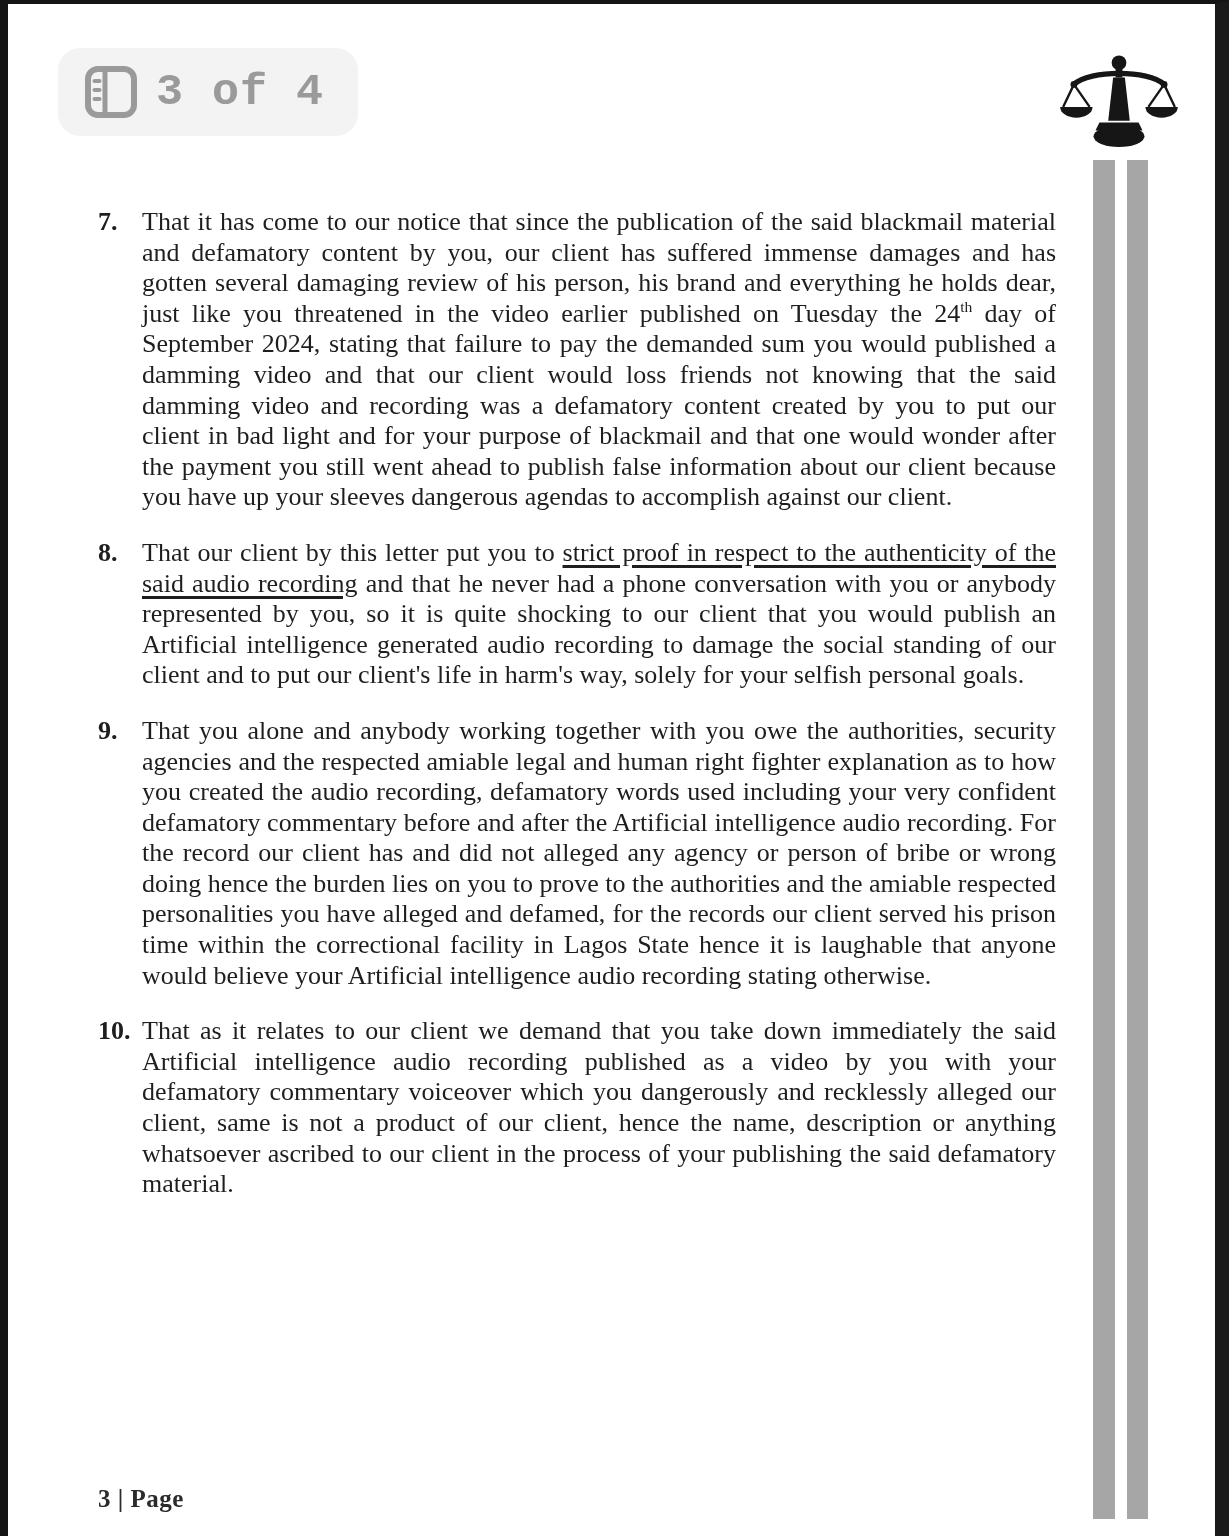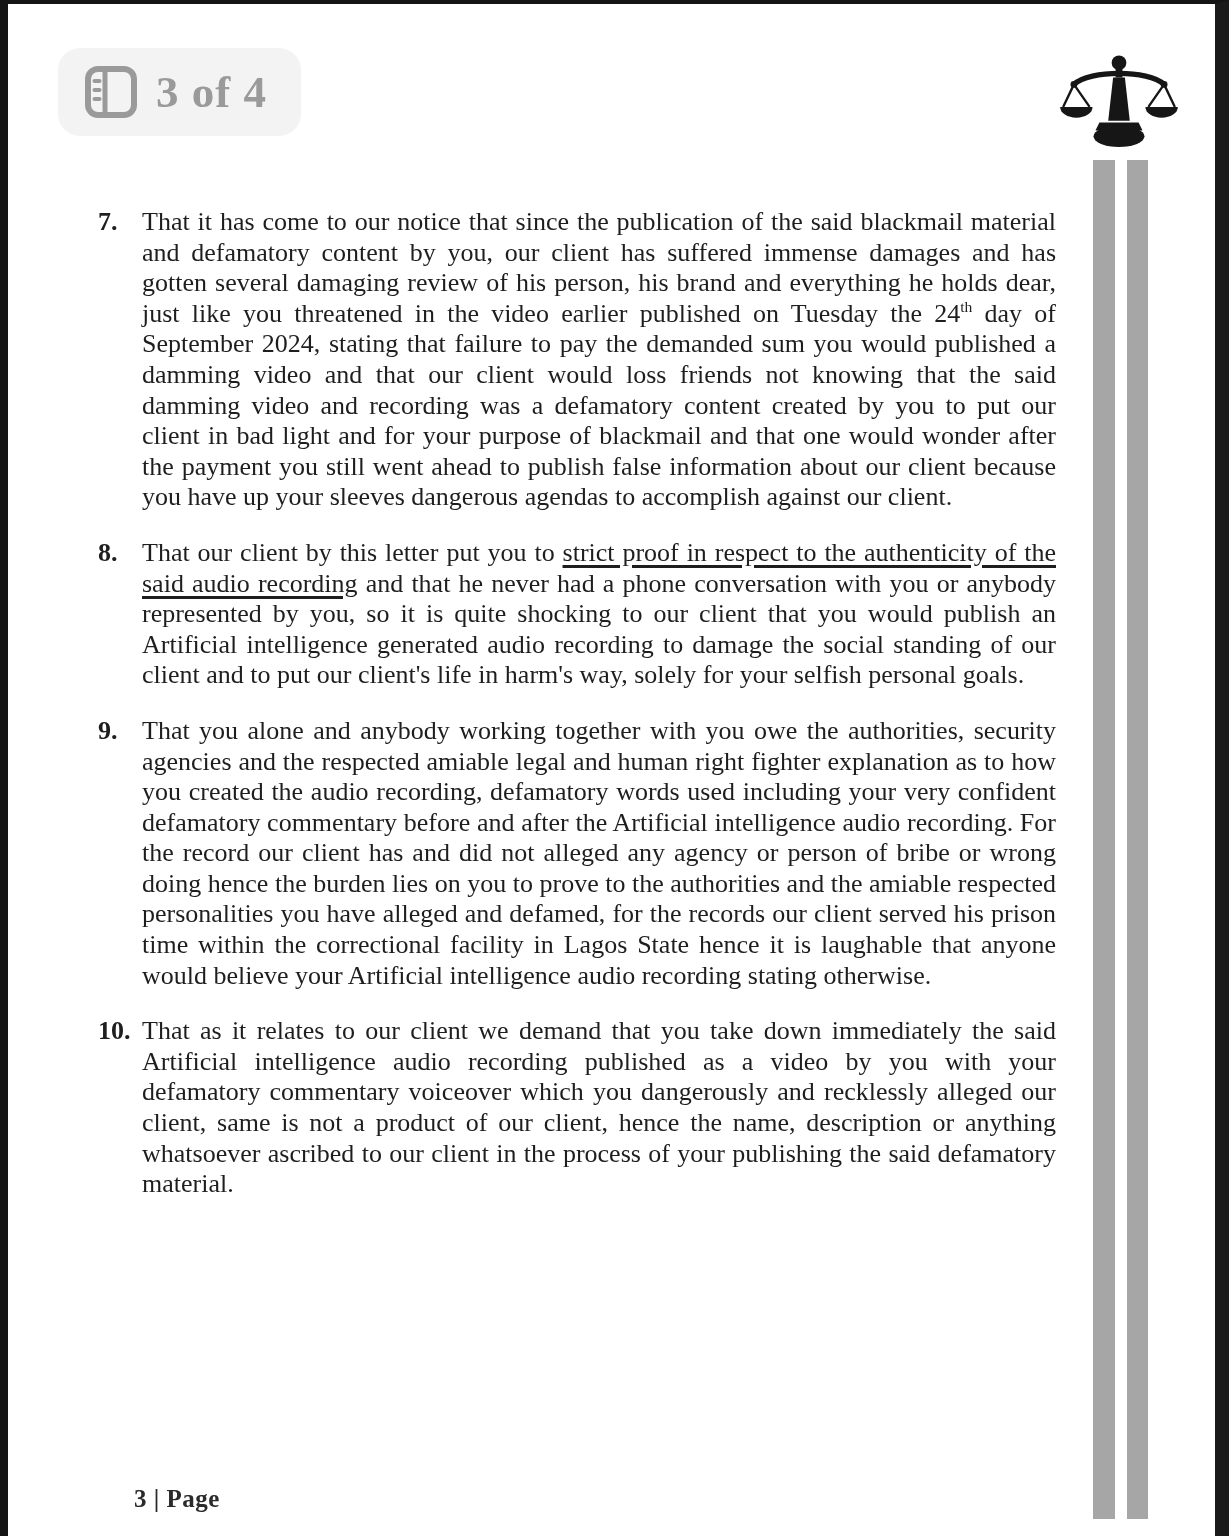--- a/index.html
+++ b/index.html
@@ -24,21 +24,21 @@
     top: 44px;
     height: 88px;
     padding: 0 34px 0 26px;
     display: inline-flex;
     align-items: center;
     gap: 18px;
     background: #f3f3f4;
     border-radius: 22px;
   }
   .badge .label {
-    font-family: Liberation Serif, serif;
+    font-family: Liberation Mono, monospace;
     font-size: 45px;
     font-weight: 600;
     color: #9a9a9a;
     letter-spacing: 1px;
   }
 
   
   .logo {
     position: absolute;
     left: 1051px;
@@ -86,21 +86,20 @@
   }
 
   .footer {
     position: absolute;
     left: 90px;
     top: 1481px;
     font-size: 25px;
     font-weight: bold;
     color: #2b2b2b;
     letter-spacing: 0.5px;
-    margin-left: 36px;
   }
 </style>
 </head>
 <body>
 
 <div class="page">
 
   <div class="badge">
     <span style="display:inline-flex;">
       <svg width="54" height="54" viewBox="0 0 54 54" fill="none">

